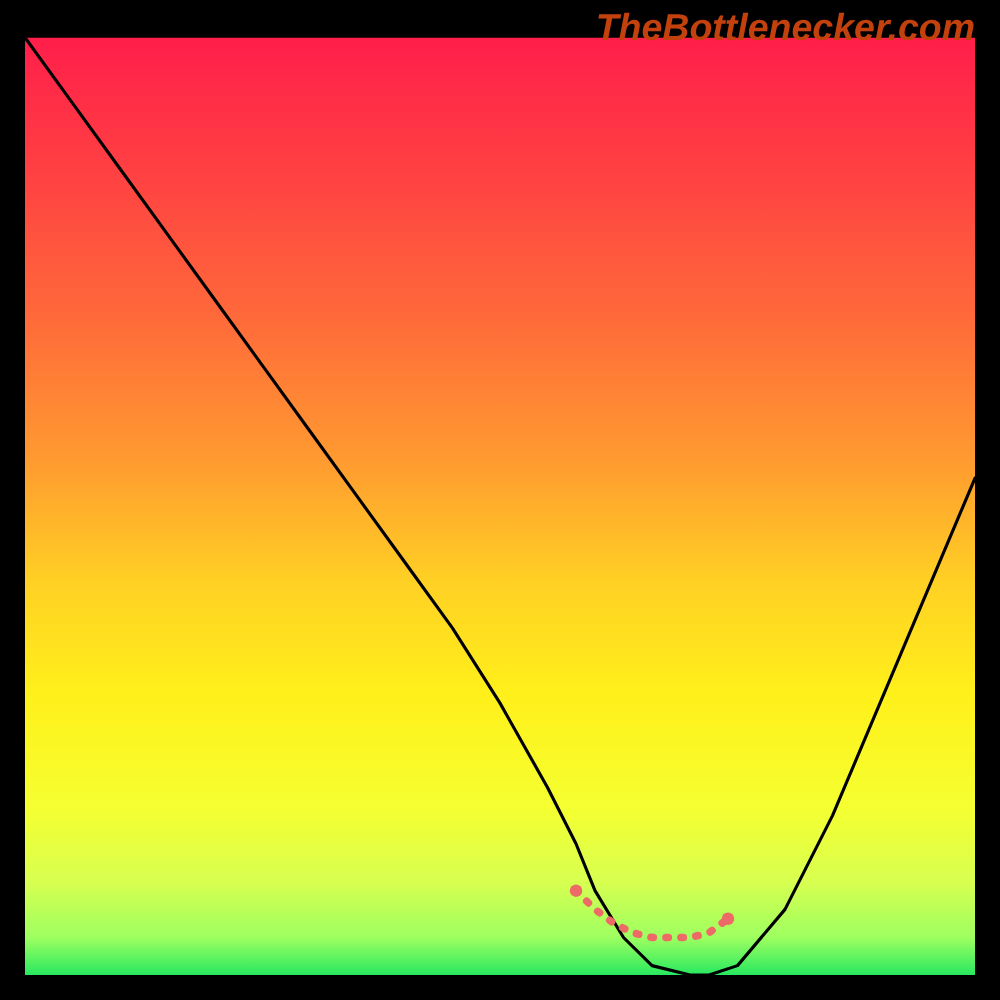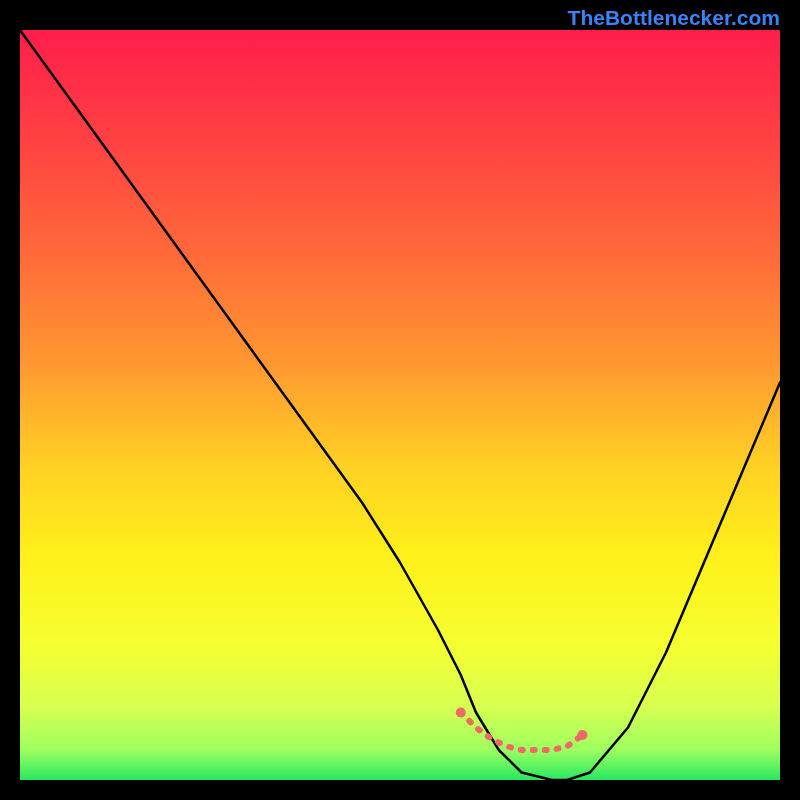--- a/index.html
+++ b/index.html
@@ -7,24 +7,25 @@
     width: 800px;
     height: 800px;
     background: #000;
     position: relative;
     font-family: Arial, sans-serif;
   }
   .watermark {
     position: absolute;
     top: 6px;
     right: 20px;
-    color: #3b82f6;
-    font-size: 21px;
+    color: #c2410c;
+    font-size: 30px;
     font-weight: bold;
     z-index: 10;
+    font-style: italic;
   }
   .chart-wrap {
     position: absolute;
     left: 20px;
     top: 30px;
     width: 760px;
     height: 750px;
   }
   svg { display: block; }
 </style>

